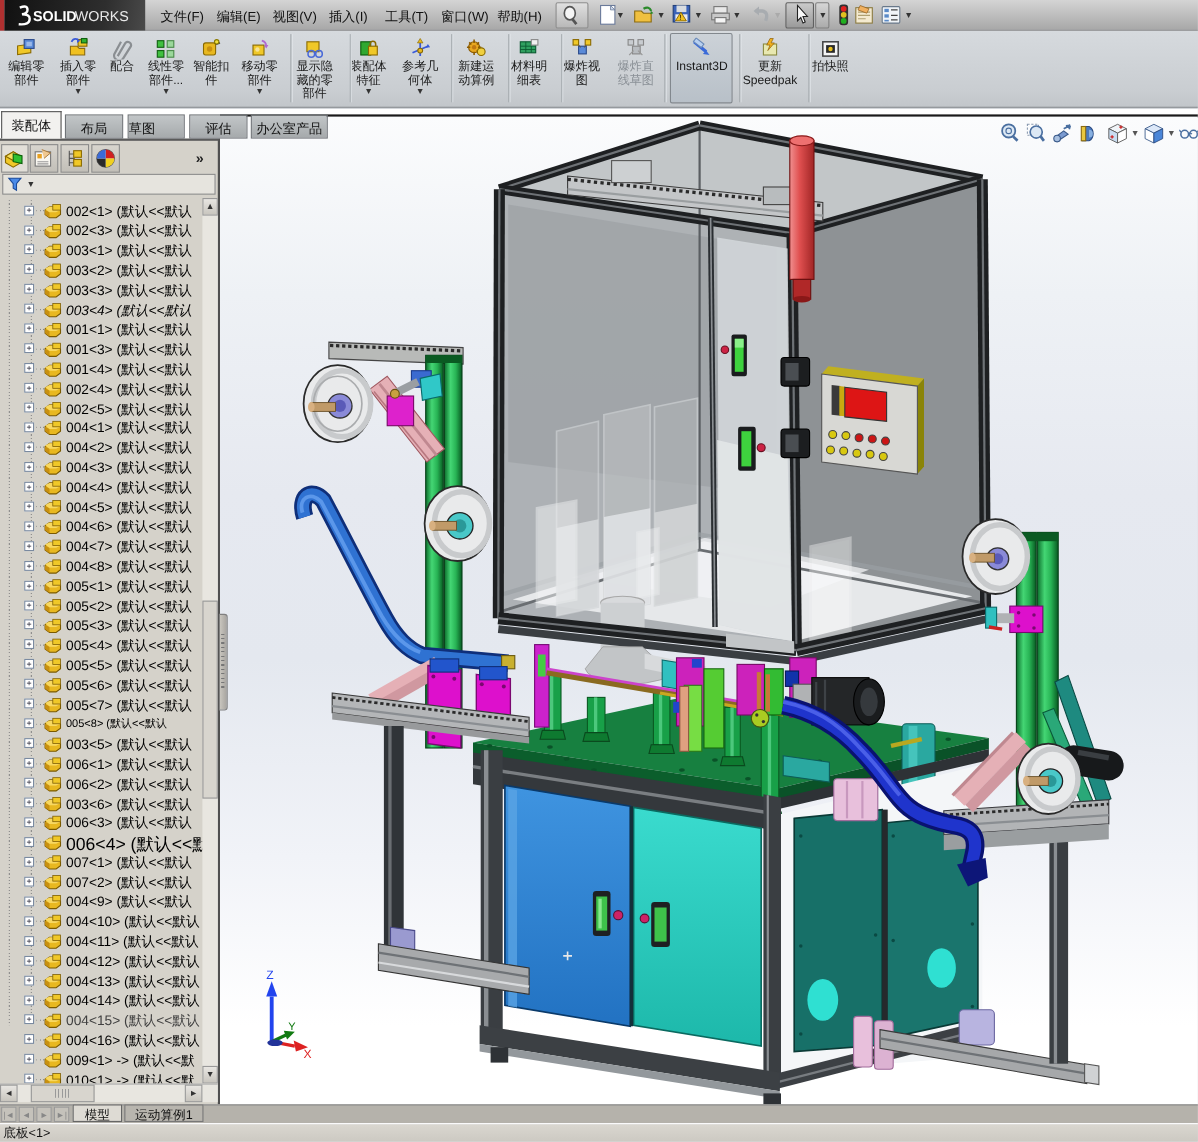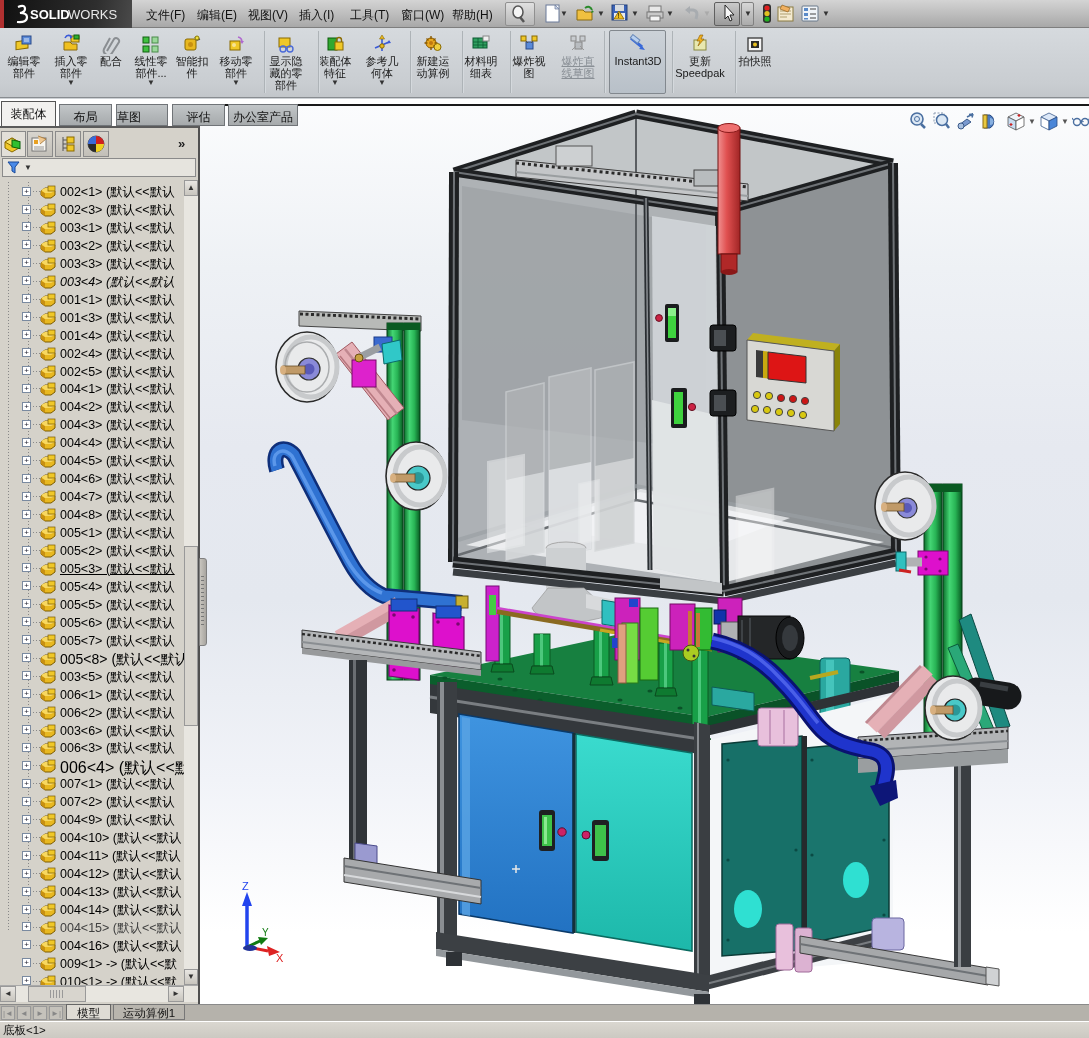--- a/index.html
+++ b/index.html
@@ -9,21 +9,21 @@
 #redstripe{left:0;top:0;width:4px;height:28px;background:#b32width;background:#b33;}
 #logoblk{left:4px;top:0;width:128px;height:28px;background:linear-gradient(100deg,#111 0%,#2e2e2e 70%,#4a4a4a 100%);color:#fff;}
 .menu{top:7px;font-size:12px;color:#111;}
 .ticon{top:3px;width:22px;height:22px;}
 
 #ribbon{left:0;top:28px;width:1089px;height:70px;background:linear-gradient(180deg,#d6dade,#c9cdd1 80%,#c2c6ca);border-bottom:1px solid #888c90;}
 .rb{position:absolute;top:6px;text-align:center;font-size:11px;line-height:12px;color:#1a1a1a;white-space:nowrap;}
 .rb svg{display:block;margin:0 auto 1px auto;}
 .rsep{position:absolute;top:3px;width:2px;height:62px;background:linear-gradient(90deg,#9aa0a4,#e8ecf0);}
 .dda{font-size:8px;color:#333;line-height:8px;}
-.gray{color:#8a9096;text-decoration:underline;}
+.gray{color:#8a9096;}
 #i3d{left:609px;top:2px;width:57px;height:64px;background:linear-gradient(180deg,#ccd2d8,#b8c0c8);border:1px solid #82888e;border-radius:2px;}
 </style></head><body>
 <div id="stage">
 <div class="abs" id="titlebar"></div>
 <div class="abs" id="redstripe" style="left:0;top:0;width:4px;height:28px;background:#b03030;"></div>
 <div class="abs" id="logoblk"><svg width="128" height="28">
 <path d="M14 7 q7 -3 7 2 q0 3 -5 4 q7 0 7 4 q0 6 -10 5" stroke="#fff" stroke-width="2.2" fill="none"></path>
 <text x="26" y="19" font-size="13" font-weight="bold" fill="#fff" font-family="Liberation Sans">SOLID</text>
 <text x="64" y="19" font-size="13" fill="#e8e8e8" font-family="Liberation Sans">WORKS</text>
       </svg></div>
@@ -494,21 +494,21 @@
       </svg>
 <div class="abs" style="left:60px;top:417.0px;width:124px;overflow:hidden;white-space:nowrap;font-size:12.5px;color:#000;">005&lt;2&gt; (默认&lt;&lt;默认</div>
 <div class="abs" style="left:22px;top:437.4px;width:9px;height:9px;background:#fff;border:1px solid #7a8aa0;font-size:8px;line-height:7px;text-align:center;color:#223;">+</div>
 <div class="abs" style="left:33px;top:441.9px;width:7px;height:1px;background-image:repeating-linear-gradient(90deg,#888 0 1px,transparent 1px 3px);"></div>
 <svg class="abs" style="left:40px;top:433.9px;" width="17" height="17">
         <path d="M1 8 l4 -3 l6 0 l4 3 l0 4 l-4 3 l-6 0 l-4 -3 z" fill="#e8b820" stroke="#7a5a00"></path>
         <path d="M1 8 l4 2 l0 5 l-4 -3 z" fill="#c89010"></path>
         <path d="M5 5 l6 0 l4 3 l-4 2 l-6 0 l-4 -3 z" fill="#f8d860"></path>
         <rect x="8" y="3" width="7" height="5" fill="#f0c828" stroke="#7a5a00" stroke-width=".7"></rect>
       </svg>
-<div class="abs" style="left:60px;top:434.9px;width:124px;overflow:hidden;white-space:nowrap;font-size:12.5px;color:#000;text-decoration:underline;">005&lt;3&gt; (默认&lt;&lt;默认</div>
+<div class="abs" style="left:60px;top:434.9px;width:124px;overflow:hidden;white-space:nowrap;font-size:12.5px;color:#000;">005&lt;3&gt; (默认&lt;&lt;默认</div>
 <div class="abs" style="left:22px;top:455.4px;width:9px;height:9px;background:#fff;border:1px solid #7a8aa0;font-size:8px;line-height:7px;text-align:center;color:#223;">+</div>
 <div class="abs" style="left:33px;top:459.9px;width:7px;height:1px;background-image:repeating-linear-gradient(90deg,#888 0 1px,transparent 1px 3px);"></div>
 <svg class="abs" style="left:40px;top:451.9px;" width="17" height="17">
         <path d="M1 8 l4 -3 l6 0 l4 3 l0 4 l-4 3 l-6 0 l-4 -3 z" fill="#e8b820" stroke="#7a5a00"></path>
         <path d="M1 8 l4 2 l0 5 l-4 -3 z" fill="#c89010"></path>
         <path d="M5 5 l6 0 l4 3 l-4 2 l-6 0 l-4 -3 z" fill="#f8d860"></path>
         <rect x="8" y="3" width="7" height="5" fill="#f0c828" stroke="#7a5a00" stroke-width=".7"></rect>
       </svg>
 <div class="abs" style="left:60px;top:452.9px;width:124px;overflow:hidden;white-space:nowrap;font-size:12.5px;color:#000;">005&lt;4&gt; (默认&lt;&lt;默认</div>
 <div class="abs" style="left:22px;top:473.3px;width:9px;height:9px;background:#fff;border:1px solid #7a8aa0;font-size:8px;line-height:7px;text-align:center;color:#223;">+</div>
@@ -539,21 +539,21 @@
       </svg>
 <div class="abs" style="left:60px;top:506.8px;width:124px;overflow:hidden;white-space:nowrap;font-size:12.5px;color:#000;">005&lt;7&gt; (默认&lt;&lt;默认</div>
 <div class="abs" style="left:22px;top:527.2px;width:9px;height:9px;background:#fff;border:1px solid #7a8aa0;font-size:8px;line-height:7px;text-align:center;color:#223;">+</div>
 <div class="abs" style="left:33px;top:531.7px;width:7px;height:1px;background-image:repeating-linear-gradient(90deg,#888 0 1px,transparent 1px 3px);"></div>
 <svg class="abs" style="left:40px;top:523.7px;" width="17" height="17">
         <path d="M1 8 l4 -3 l6 0 l4 3 l0 4 l-4 3 l-6 0 l-4 -3 z" fill="#e8b820" stroke="#7a5a00"></path>
         <path d="M1 8 l4 2 l0 5 l-4 -3 z" fill="#c89010"></path>
         <path d="M5 5 l6 0 l4 3 l-4 2 l-6 0 l-4 -3 z" fill="#f8d860"></path>
         <rect x="8" y="3" width="7" height="5" fill="#f0c828" stroke="#7a5a00" stroke-width=".7"></rect>
       </svg>
-<div class="abs" style="left:60px;top:524.7px;width:124px;overflow:hidden;white-space:nowrap;font-size:14px;color:#000;">005&lt;8&gt; (默认&lt;&lt;默认</div>
+<div class="abs" style="left:60px;top:524.7px;width:124px;overflow:hidden;white-space:nowrap;font-size:10px;color:#000;">005&lt;8&gt; (默认&lt;&lt;默认</div>
 <div class="abs" style="left:22px;top:545.1px;width:9px;height:9px;background:#fff;border:1px solid #7a8aa0;font-size:8px;line-height:7px;text-align:center;color:#223;">+</div>
 <div class="abs" style="left:33px;top:549.6px;width:7px;height:1px;background-image:repeating-linear-gradient(90deg,#888 0 1px,transparent 1px 3px);"></div>
 <svg class="abs" style="left:40px;top:541.6px;" width="17" height="17">
         <path d="M1 8 l4 -3 l6 0 l4 3 l0 4 l-4 3 l-6 0 l-4 -3 z" fill="#e8b820" stroke="#7a5a00"></path>
         <path d="M1 8 l4 2 l0 5 l-4 -3 z" fill="#c89010"></path>
         <path d="M5 5 l6 0 l4 3 l-4 2 l-6 0 l-4 -3 z" fill="#f8d860"></path>
         <rect x="8" y="3" width="7" height="5" fill="#f0c828" stroke="#7a5a00" stroke-width=".7"></rect>
       </svg>
 <div class="abs" style="left:60px;top:542.6px;width:124px;overflow:hidden;white-space:nowrap;font-size:12.5px;color:#000;">003&lt;5&gt; (默认&lt;&lt;默认</div>
 <div class="abs" style="left:22px;top:563.1px;width:9px;height:9px;background:#fff;border:1px solid #7a8aa0;font-size:8px;line-height:7px;text-align:center;color:#223;">+</div>

